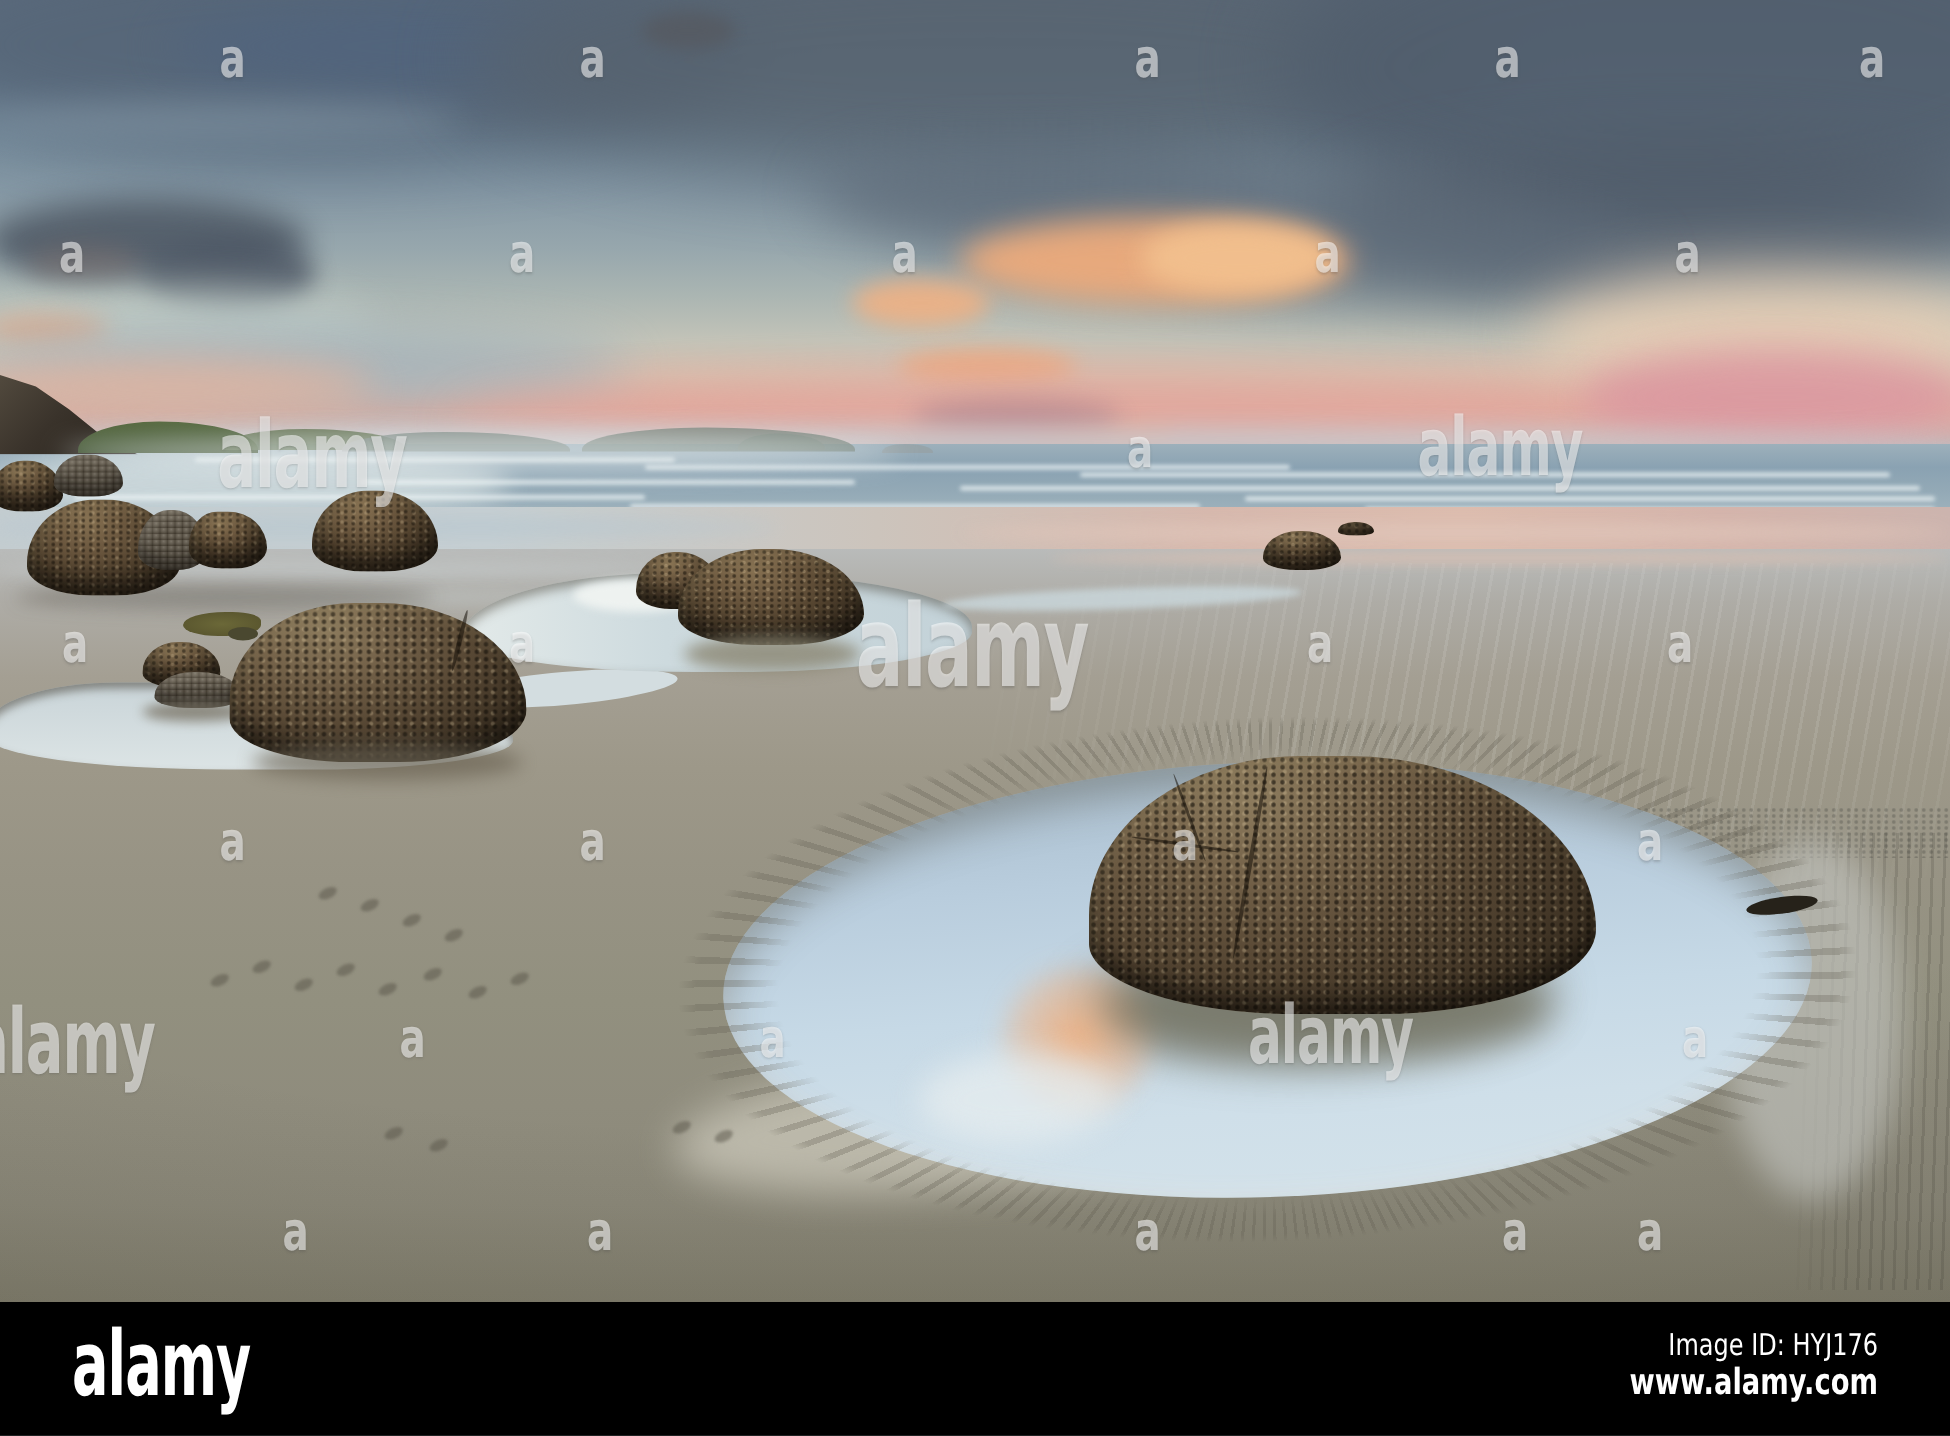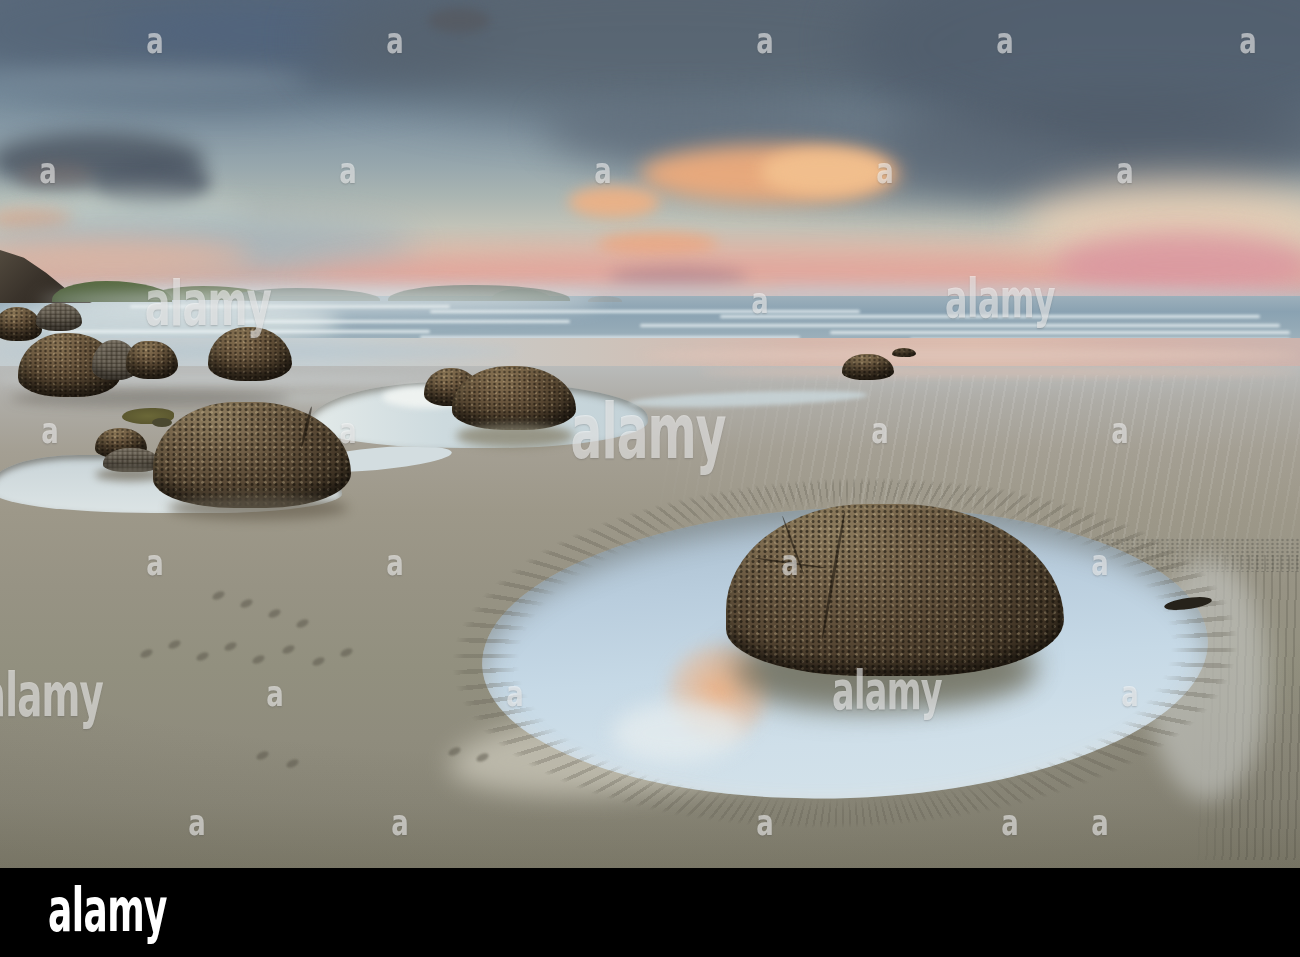--- a/index.html
+++ b/index.html
@@ -271,14 +271,18 @@
         <span class="wm-word" style="left: 648px; top: 431px; font-size: 76px;">alamy</span>
         <span class="wm-word" style="left: 208px; top: 303px; font-size: 62px;">alamy</span>
         <span class="wm-word" style="left: 1000px; top: 298px; font-size: 54px;">alamy</span>
         <span class="wm-word" style="left: 887px; top: 690px; font-size: 54px;">alamy</span>
         <span class="wm-word" style="left: 42px; top: 695px; font-size: 60px;">alamy</span>
       </div>
   </div>
 
   <div class="footer">
     <div class="footer-logo">alamy</div>
+    <div class="footer-meta">
+      <div class="footer-id">Image ID: HYJ176</div>
+      <div class="footer-url">www.alamy.com</div>
+    </div>
   </div>
 </div>
 
 </body></html>

